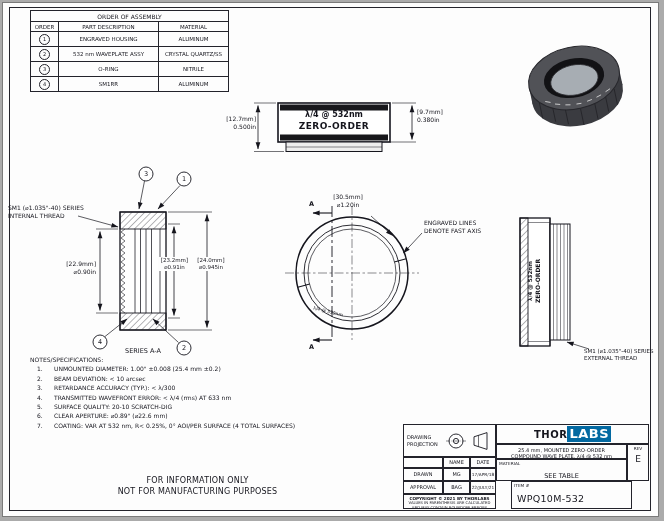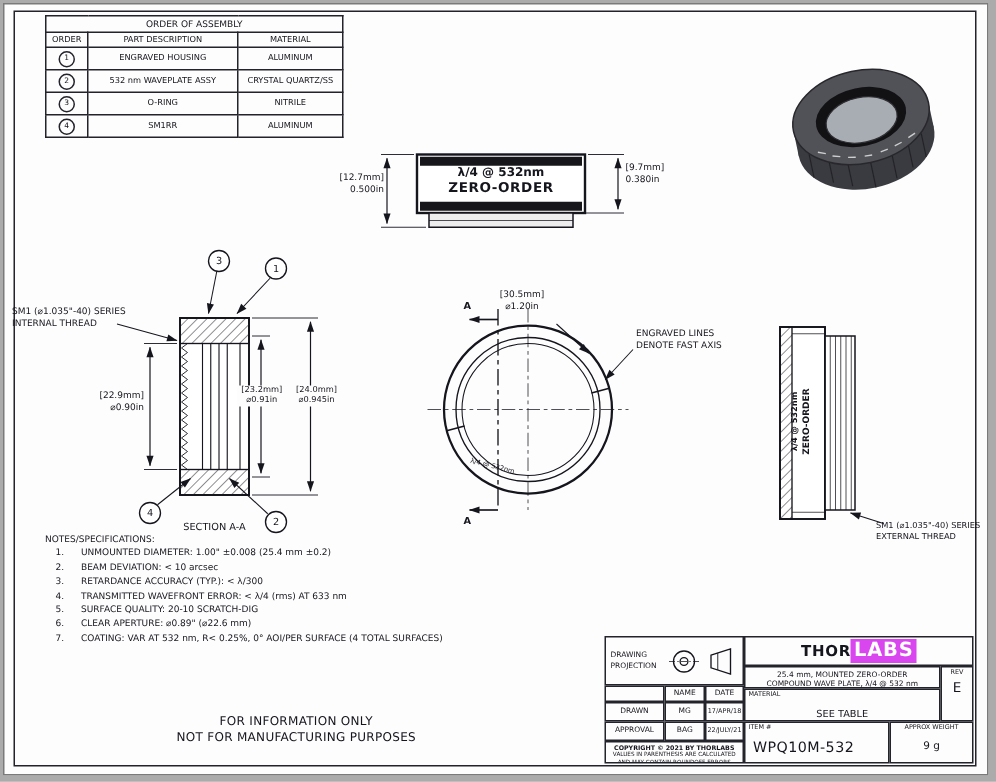--- a/index.html
+++ b/index.html
@@ -218,21 +218,21 @@
     <div>⌀0.90in</div>
   </div>
   <div class="t ctr wbg" style="left:158px;top:257px;width:33px;font-size:5.5px">
     <div>[23.2mm]</div>
     <div>⌀0.91in</div>
   </div>
   <div class="t ctr wbg" style="left:192px;top:257px;width:38px;font-size:5.5px">
     <div>[24.0mm]</div>
     <div>⌀0.945in</div>
   </div>
-  <div class="t f65 ctr" style="left:104px;top:347px;width:78px">SECTION A-A</div>
+  <div class="t f65 ctr" style="left:104px;top:347px;width:78px">SERIES A-A</div>
 
   <div class="callout-num" style="left:139px;top:167px">3</div>
   <div class="callout-num" style="left:177px;top:172px">1</div>
   <div class="callout-num" style="left:93px;top:335px">4</div>
   <div class="callout-num" style="left:177px;top:341px">2</div>
 
   <div class="t f6 ctr" style="left:324px;top:193px;width:48px">
     <div>[30.5mm]</div>
     <div>⌀1.20in</div>
   </div>
@@ -314,37 +314,33 @@
     <div class="tb-cell tbc f5" style="left:40px;top:57px;width:27px;height:13px">BAG</div>
     <div class="tb-cell tbc f43" style="left:67px;top:57px;width:26px;height:13px">22/JULY/21</div>
     <div class="tb-cell" style="left:0;top:70px;width:93px;height:15px">
       <div class="ctr b" style="font-size:4.2px;margin-top:1px">COPYRIGHT © 2021 BY THORLABS</div>
       <div class="ctr" style="font-size:3.8px">VALUES IN PARENTHESIS ARE CALCULATED</div>
       <div class="ctr" style="font-size:3.8px">AND MAY CONTAIN ROUNDOFF ERRORS</div>
     </div>
     <div class="tb-cell" style="left:93px;top:0;width:153px;height:20px">
       <div style="display:flex;justify-content:center;align-items:center;height:100%">
         <span style="font-size:10px;font-weight:900;letter-spacing:0.5px">THOR</span>
-        <span style="font-size:13px;font-weight:900;background:#d946ef;color:#fff;padding:0 2px;letter-spacing:0.5px">LABS</span>
+        <span style="font-size:13px;font-weight:900;background:#0369a1;color:#fff;padding:0 2px;letter-spacing:0.5px">LABS</span>
       </div>
     </div>
     <div class="tb-cell" style="left:93px;top:20px;width:131px;height:15px">
       <div class="ctr" style="font-size:5px;margin-top:1.5px">25.4 mm, MOUNTED ZERO-ORDER</div>
       <div class="ctr" style="font-size:5px">COMPOUND WAVE PLATE, λ/4 @ 532 nm</div>
     </div>
     <div class="tb-cell" style="left:224px;top:20px;width:22px;height:37px">
       <div class="ctr f43" style="margin-top:1px">REV</div>
       <div class="ctr" style="font-size:9px;margin-top:2px">E</div>
     </div>
     <div class="tb-cell" style="left:93px;top:35px;width:131px;height:22px">
       <div style="position:absolute;left:2px;top:1px;font-size:4.3px">MATERIAL</div>
       <div class="ctr" style="font-size:6.5px;margin-top:12px">SEE TABLE</div>
     </div>
-    <div class="tb-cell" style="left:93px;top:57px;width:97px;height:28px">
+    <div class="tb-cell" style="left:108px;top:57px;width:121px;height:28px">
       <div style="position:absolute;left:2px;top:1px;font-size:4.3px">ITEM #</div>
       <div style="position:absolute;left:5px;top:11px;font-size:9.5px;letter-spacing:0.3px">WPQ10M-532</div>
     </div>
-    <div class="tb-cell" style="left:190px;top:57px;width:56px;height:28px">
-      <div class="ctr f43" style="margin-top:1px">APPROX WEIGHT</div>
-      <div class="ctr" style="font-size:7px;margin-top:4px">9 g</div>
-    </div>
   </div>
 </div>
 
 </body></html>

